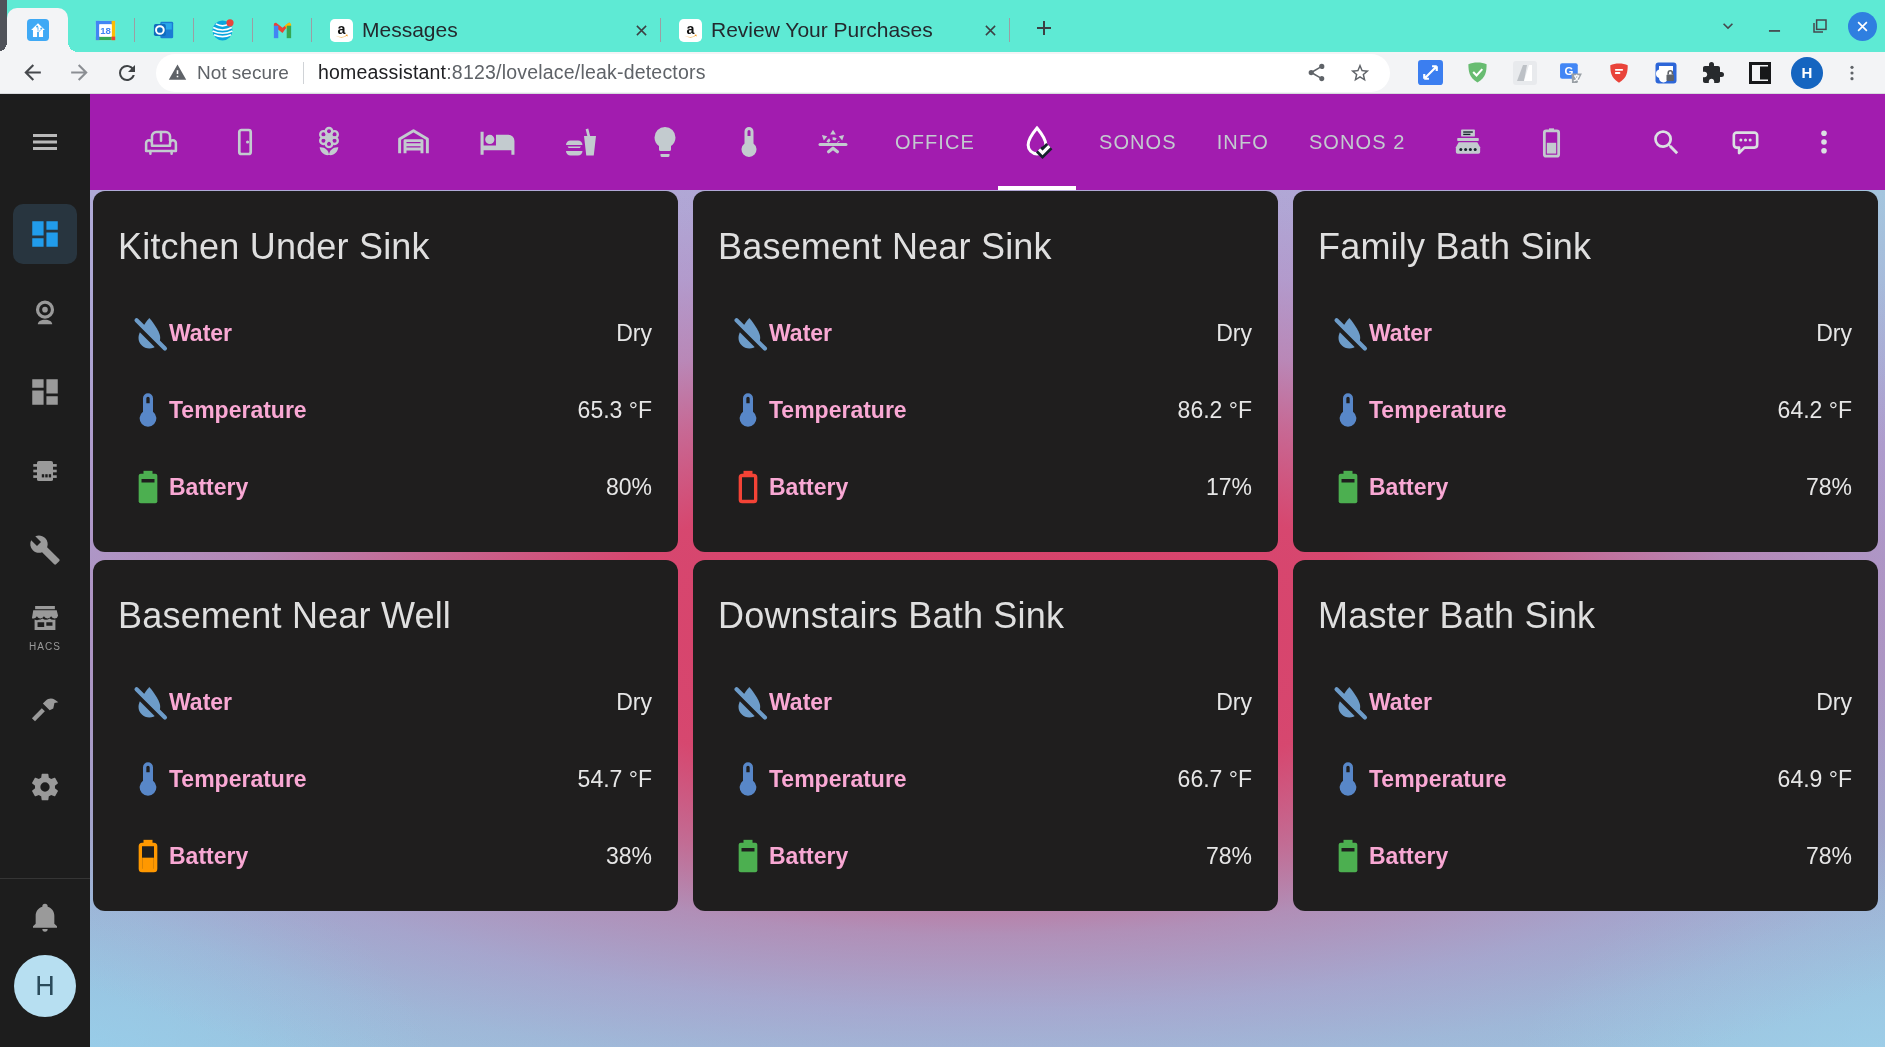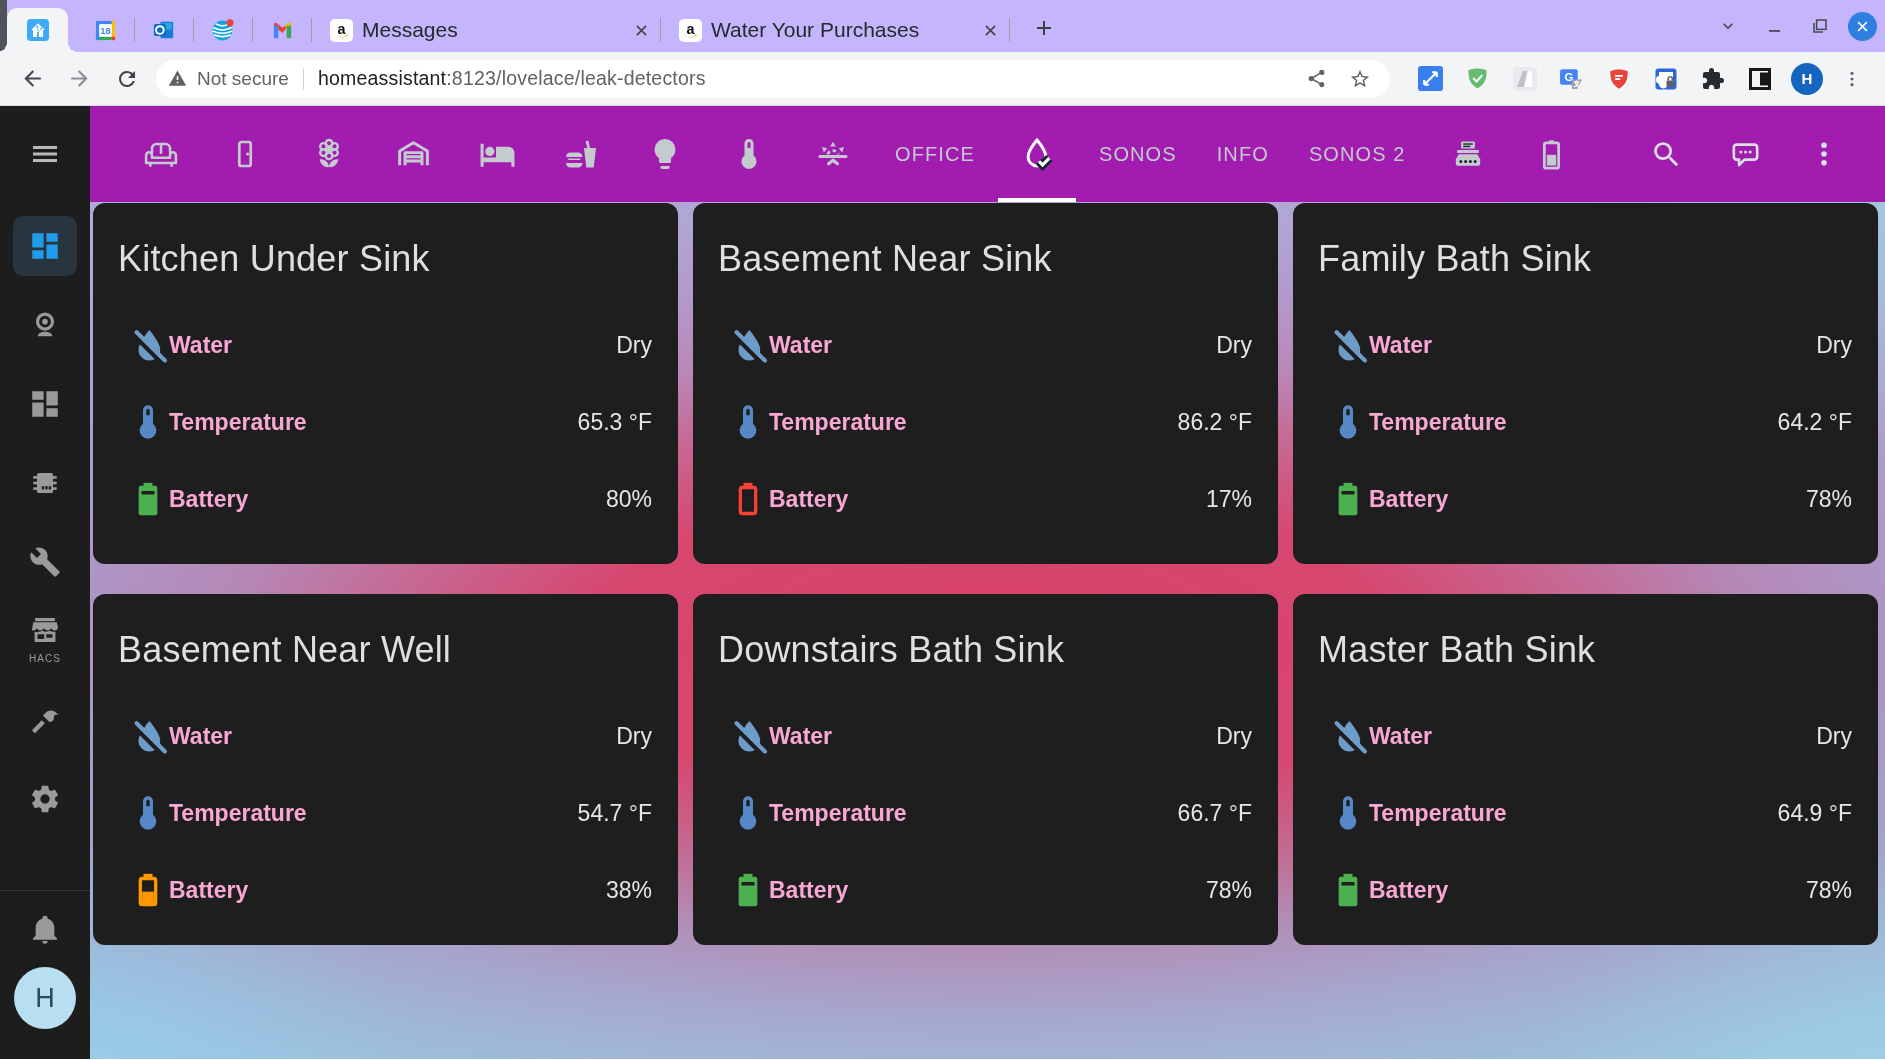--- a/index.html
+++ b/index.html
@@ -1,40 +1,40 @@
 <!DOCTYPE html>
 <html><head>
 <meta charset="utf-8">
 <style>
   * { margin:0; padding:0; box-sizing:border-box; }
   html,body { width:1885px; height:1060px; overflow:hidden; font-family:"Liberation Sans", sans-serif; }
   svg { display:block; }
 
   
-  .tab-strip { position:relative; height:52px; background:#c4b5fd; display:flex; align-items:flex-end; }
+  .tab-strip { position:relative; height:52px; background:#5eead4; display:flex; align-items:flex-end; }
   .win-edge { position:absolute; left:0; top:0; width:7px; height:52px; background:#50535a; }
   .tab { position:relative; display:flex; align-items:center; height:44px; }
   .tab.active { background:#f3f4f6; border-radius:10px 10px 0 0; }
   .tab.active::before, .tab.active::after { content:""; position:absolute; bottom:0; width:10px; height:10px; }
   .tab.active::before { left:-10px; background:radial-gradient(circle 10px at 0% 0%, transparent 0 10px, #f3f4f6 10px); }
   .tab.active::after { right:-10px; background:radial-gradient(circle 10px at 100% 0%, transparent 0 10px, #f3f4f6 10px); }
   .tab.pinned { width:60px; justify-content:center; }
   .pinned-slot { width:58px; height:44px; display:flex; align-items:center; justify-content:center; }
   .tab-sep { width:1px; height:24px; background:#9b9ea3; margin-bottom:10px; align-self:flex-end; }
   .tab.normal { padding:0 10px 0 18px; }
   .tab-title { font-size:21px; color:#24292e; margin-left:9px; white-space:nowrap; overflow:hidden; }
   .tab-title.fade { width:262px; -webkit-mask-image:linear-gradient(90deg,#000 85%,transparent 100%); mask-image:linear-gradient(90deg,#000 85%,transparent 100%); }
   .tab-title.msg { width:262px; }
   .tab-close { width:18px; height:18px; margin-left:8px; color:#3c4043; display:flex; align-items:center; justify-content:center; }
   .newtab-btn { width:40px; height:40px; margin:0 0 4px 14px; display:flex; align-items:center; justify-content:center; color:#3c4043; }
   .win-controls { margin-left:auto; display:flex; align-items:center; height:52px; padding-right:8px; gap:10px; }
   .win-btn { width:36px; height:52px; display:flex; align-items:center; justify-content:center; color:#45484d; }
   .win-close-circle { width:29px; height:29px; border-radius:50%; background:#2f7fe0; color:#fff; display:flex; align-items:center; justify-content:center; }
 
-  .toolbar { height:54px; background:#f3f4f6; display:flex; align-items:center; padding:0 13px 0 9px; border-bottom:1px solid #d8dade; }
+  .toolbar { height:42px; background:#f3f4f6; display:flex; align-items:center; padding:0 13px 0 9px; border-bottom:1px solid #d8dade; }
   .nav-btn { width:47px; height:46px; display:flex; align-items:center; justify-content:center; }
   .omnibox { flex:1; height:38px; background:#ffffff; border-radius:19px; margin:0 17px 0 6px; display:flex; align-items:center; padding:0 8px 0 12px; min-width:0; }
   .omni-chip { display:flex; align-items:center; color:#5f6368; }
   .omni-chip-label { font-size:19px; margin-left:10px; }
   .omni-divider { width:1px; height:22px; background:#d0d3d7; margin:0 14px; }
   .omni-url { font-size:19.5px; letter-spacing:0.2px; color:#5f6368; white-space:nowrap; overflow:hidden; flex:1; }
   .omni-url b { color:#202124; font-weight:normal; }
   .omni-actions { display:flex; align-items:center; margin-left:auto; }
   .omni-icon-btn { width:44px; height:38px; display:flex; align-items:center; justify-content:center; color:#5f6368; }
   .ext-icons { display:flex; align-items:center; }
@@ -70,21 +70,21 @@
     background:
       radial-gradient(1270px 500px at 50% 52%,
         rgba(217,64,105,1) 0%, rgba(216,68,108,0.97) 32%, rgba(209,83,126,0.72) 48%,
         rgba(198,105,155,0.5) 60%, rgba(188,125,185,0.32) 75%, rgba(182,135,195,0.12) 88%, rgba(180,140,200,0) 100%),
       radial-gradient(620px 420px at 102% -2%, rgba(160,206,224,0.85), rgba(160,206,224,0) 65%),
       radial-gradient(620px 430px at -3% 107%, rgba(150,210,238,0.88), rgba(150,210,238,0) 66%),
       radial-gradient(640px 440px at 102% 108%, rgba(158,213,238,0.85), rgba(158,213,238,0) 65%),
       linear-gradient(180deg, #b0aad7 0%, #aaa5d2 30%, #a0a8d0 55%, #9aafcf 75%, #9cc0dc 100%);
     padding:1px 7px 0 3px;
     display:grid; grid-template-columns:1fr 1fr 1fr; grid-template-rows:361px 351px;
-    gap:30px 15px;
+    gap:8px 15px;
   }
   .card { background:#1f1e1e; border-radius:12px; display:flex; flex-direction:column; overflow:hidden; }
   .card-title { margin:34px 28px 0 25px; font-size:36px; line-height:44px; color:#dfdfdf; letter-spacing:0.2px; white-space:nowrap; }
   .rows { margin-top:26px; display:flex; flex-direction:column; }
   .row { height:77px; display:flex; align-items:center; padding:0 26px 0 35px; }
   .row-icon { width:41px; height:41px; flex:none; }
   .row-label { font-size:23px; color:#f9a8d4; flex:1;font-weight:bold; }
   .row-value { font-size:23px; color:#e6e6e6; text-align:left; white-space:nowrap; }
 </style>
 </head>
@@ -166,21 +166,21 @@
   </div>
   <div class="tab-sep"></div>
   <div class="tab normal">
     <span>
         <svg width="23" height="23" viewBox="0 0 24 24">
           <rect width="24" height="24" rx="5" fill="#fff"></rect>
           <text x="12" y="15.5" font-size="15" font-weight="bold" fill="#111" text-anchor="middle" font-family="Liberation Sans, sans-serif">a</text>
           <path d="M5.5 17.2 Q12 21.2 17.6 17.6 L18.6 18.4 L18 16.2 L15.8 16.6 L17 17.4 Q12 20.3 5.5 17.2 Z" fill="#f59100"></path>
         </svg>
       </span>
-    <span class="tab-title fade">Water Your Purchases</span>
+    <span class="tab-title fade">Review Your Purchases</span>
     <span class="tab-close">
         <svg width="17" height="17" viewBox="0 0 24 24" fill="none" stroke="currentColor" stroke-width="2.1">
           <path d="M5.5 5.5 L18.5 18.5 M18.5 5.5 L5.5 18.5"></path>
         </svg>
       </span>
   </div>
   <div class="tab-sep"></div>
   <div class="newtab-btn">
       <span>
         <svg width="24" height="24" viewBox="0 0 24 24" fill="currentColor">

